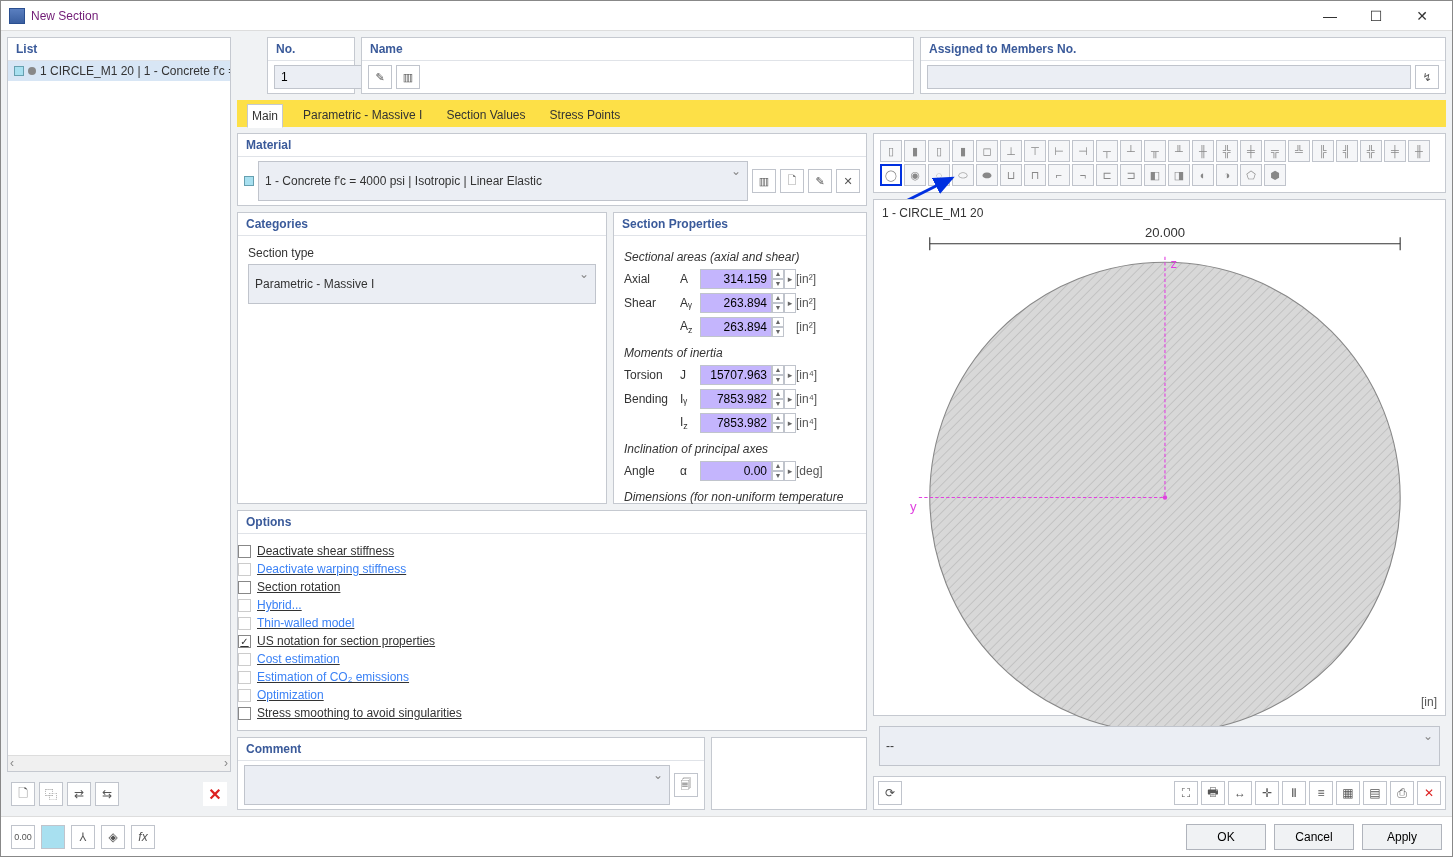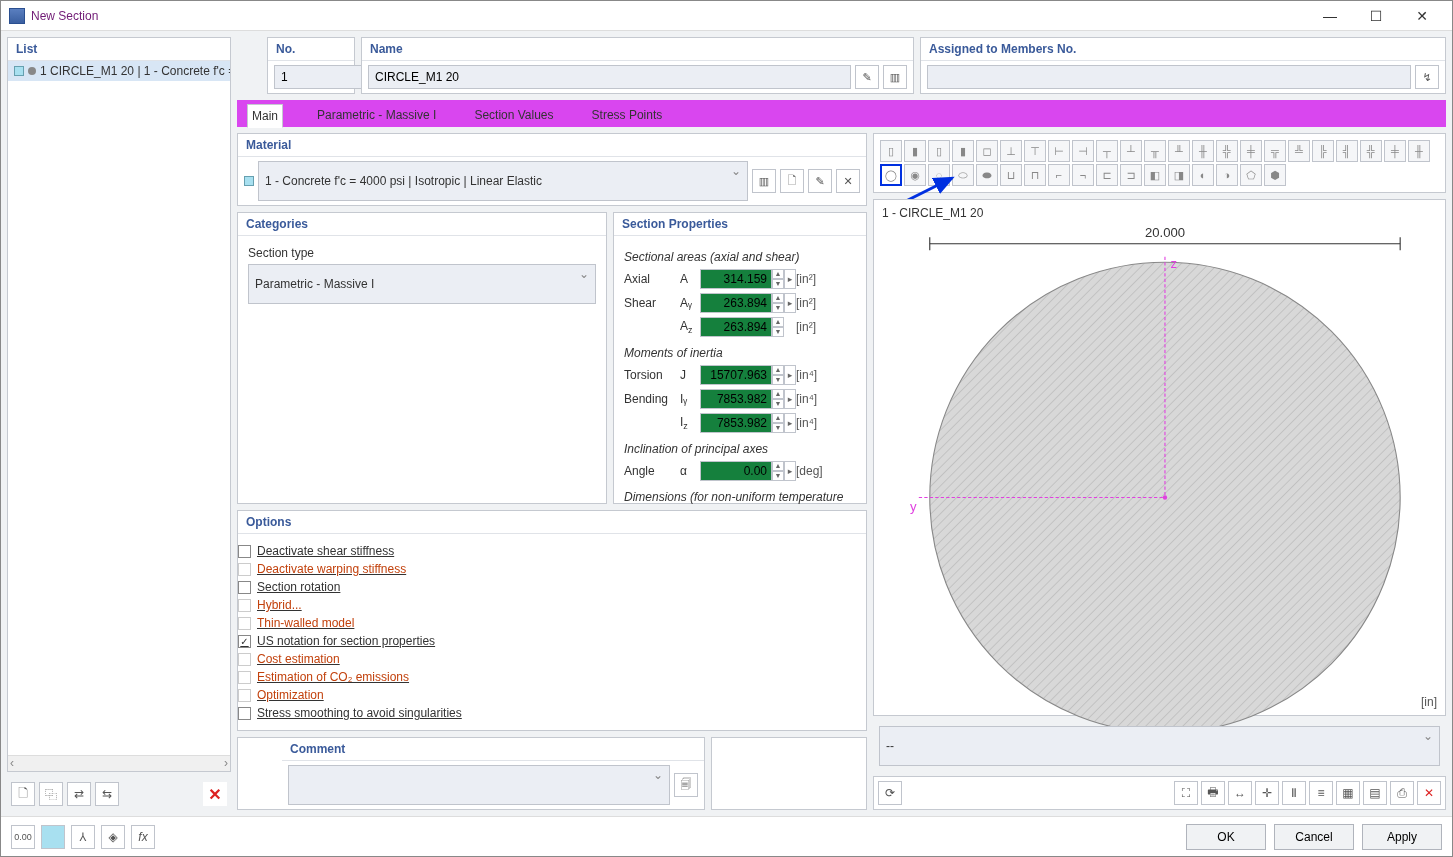--- a/index.html
+++ b/index.html
@@ -25,59 +25,59 @@
 .scrollbar-h::before { content: '‹'; position: absolute; left: 2px; top: 0; color: #888; }
 .scrollbar-h::after { content: '›'; position: absolute; right: 2px; top: 0; color: #888; }
 .mid-col { flex: 1; display: flex; flex-direction: column; gap: 6px; }
 .top-row { display: flex; gap: 6px; }
 .no-panel { width: 88px; margin-left: 30px; }
 .name-panel { flex: 1; }
 .assigned-panel { width: 526px; }
 .field-row { padding: 4px 6px; display: flex; gap: 4px; align-items: center; }
 .text-input { flex: 1; height: 24px; padding: 2px 6px; border: 1px solid #c0c4cc; background: #ebeef4; }
 .icon-btn { width: 24px; height: 24px; border: 1px solid #c0c4cc; background: #fff; display: flex; align-items: center; justify-content: center; cursor: pointer; color: #555; font-size: 11px; }
-.tabs-row { display: flex; gap: 30px; padding: 4px 10px 0 10px; background: #d946ef; text-align: center; }
+.tabs-row { display: flex; gap: 16px; padding: 4px 10px 0 10px; background: #fde047; text-align: center; }
 .tab { padding: 4px 4px; cursor: pointer; color: #333; }
 .tab.active { background: #fff; border: 1px solid #c5c9d0; border-bottom: 1px solid #fff; margin-bottom: -1px; }
 .content-row { flex: 1; display: flex; gap: 6px; overflow: hidden; }
 .content-left { flex: 0 0 630px; display: flex; flex-direction: column; gap: 6px; }
 .content-right { flex: 1; display: flex; flex-direction: column; gap: 6px; }
 .material-body { padding: 4px 6px; display: flex; gap: 4px; align-items: center; }
 .dropdown { flex: 1; height: 40px; border: 1px solid #c0c4cc; background: #ebeef4; display: flex; align-items: center; padding: 0 6px; position: relative; }
 .dropdown::after { content: '⌄'; position: absolute; right: 6px; top: 2px; color: #888; }
 .sub-row { display: flex; gap: 6px; flex: 1; overflow: hidden; }
 .cat-panel { flex: 0 0 370px; }
 .props-panel { flex: 1; }
 .section-body { padding: 6px 10px; }
 .sec-label { color: #333; margin: 4px 0; }
 .prop-group-title { margin: 8px 0 4px 0; color: #333; font-style: italic; }
 .prop-row { display: flex; align-items: center; margin: 2px 0; height: 22px; }
 .prop-row.disabled { color: #999; }
 .prop-name { width: 56px; }
 .prop-sym { width: 20px; text-align: left; }
-.prop-val { width: 72px; text-align: right; padding: 2px 4px; border: 1px solid #c0c4cc; background: #15803d; height: 20px; }
+.prop-val { width: 72px; text-align: right; padding: 2px 4px; border: 1px solid #c0c4cc; background: #c4b5fd; height: 20px; }
 .prop-spin { width: 12px; height: 20px; display: flex; flex-direction: column; }
 .prop-spin span { flex: 1; font-size: 7px; line-height: 8px; text-align: center; border: 1px solid #c0c4cc; background: #fff; cursor: pointer; color: #666; }
 .prop-arrow { width: 12px; height: 20px; border: 1px solid #c0c4cc; background: #fff; display: flex; align-items: center; justify-content: center; font-size: 9px; cursor: pointer; color: #666; }
 .prop-unit { width: 34px; color: #555; }
 .obody { padding: 6px 0; text-decoration: underline; }
 .chk-row { display: flex; align-items: center; gap: 6px; margin: 4px 0; }
-.chk-row.disabled { color: #c2410c; }
+.chk-row.disabled { color: #3b82f6; }
 .chk { width: 13px; height: 13px; border: 1px solid #888; background: #fff; display: flex; align-items: center; justify-content: center; font-size: 10px; }
 .chk.disabled { border-color: #ccc; }
 .chk.checked::after { content: '✓'; color: #333; }
 .shape-grid { display: flex; flex-wrap: wrap; gap: 2px; padding: 6px; }
 .shape-btn { width: 22px; height: 22px; border: 1px solid #c0c4cc; background: #f5f6f8; display: flex; align-items: center; justify-content: center; cursor: pointer; color: #888; font-size: 11px; }
 .shape-btn.selected { border: 2px solid #0030e0; background: #fff; }
 .preview-area { flex: 1; position: relative; background: #fff; border: 1px solid #c5c9d0; }
 .preview-label { position: absolute; top: 6px; left: 8px; color: #333; }
 .circle-svg { position: absolute; top: 24px; left: 12px; right: 12px; bottom: 30px; }
 .unit-lbl { position: absolute; bottom: 6px; right: 8px; color: #555; }
 .comment-row { display: flex; gap: 6px; }
-.comment-panel { flex: 1; padding-left: 44px; }
+.comment-panel { flex: 1; }
 .spacer-panel { width: 156px; background: #fff; border: 1px solid #c5c9d0; }
 .bottom-select { padding: 4px 6px; }
 .view-toolbar { display: flex; gap: 4px; padding: 4px; align-items: center; justify-content: flex-start; border: 1px solid #c5c9d0; background: #fff; }
 .view-toolbar .right { margin-left: auto; display: flex; gap: 3px; }
 .footer { height: 40px; border-top: 1px solid #ddd; display: flex; align-items: center; padding: 0 10px; gap: 6px; background: #fff; }
 .footer .right { margin-left: auto; display: flex; gap: 8px; }
 .dlg-btn { width: 80px; height: 26px; border: 1px solid #b0b4bc; background: #f0f2f4; cursor: pointer; }
 .arrow-annotation { position: absolute; pointer-events: none; }
 .shape-row { position: relative; }
 sub, sup { font-size: 9px; }
@@ -124,21 +124,20 @@
       <div class="top-row">
         <div class="panel no-panel">
           <div class="panel-header">No.</div>
           <div class="field-row">
               <input class="text-input" value="1" style="">
             </div>
         </div>
         <div class="panel name-panel">
           <div class="panel-header">Name</div>
           <div class="field-row">
-            <input class="text-input" value="CIRCLE_M1 20" style="">
             <div class="icon-btn">✎</div>
             <div class="icon-btn">▥</div>
           </div>
         </div>
         <div class="panel assigned-panel">
           <div class="panel-header">Assigned to Members No.</div>
           <div class="field-row">
             <input class="text-input" value="" style="">
             <div class="icon-btn">↯</div>
           </div>

